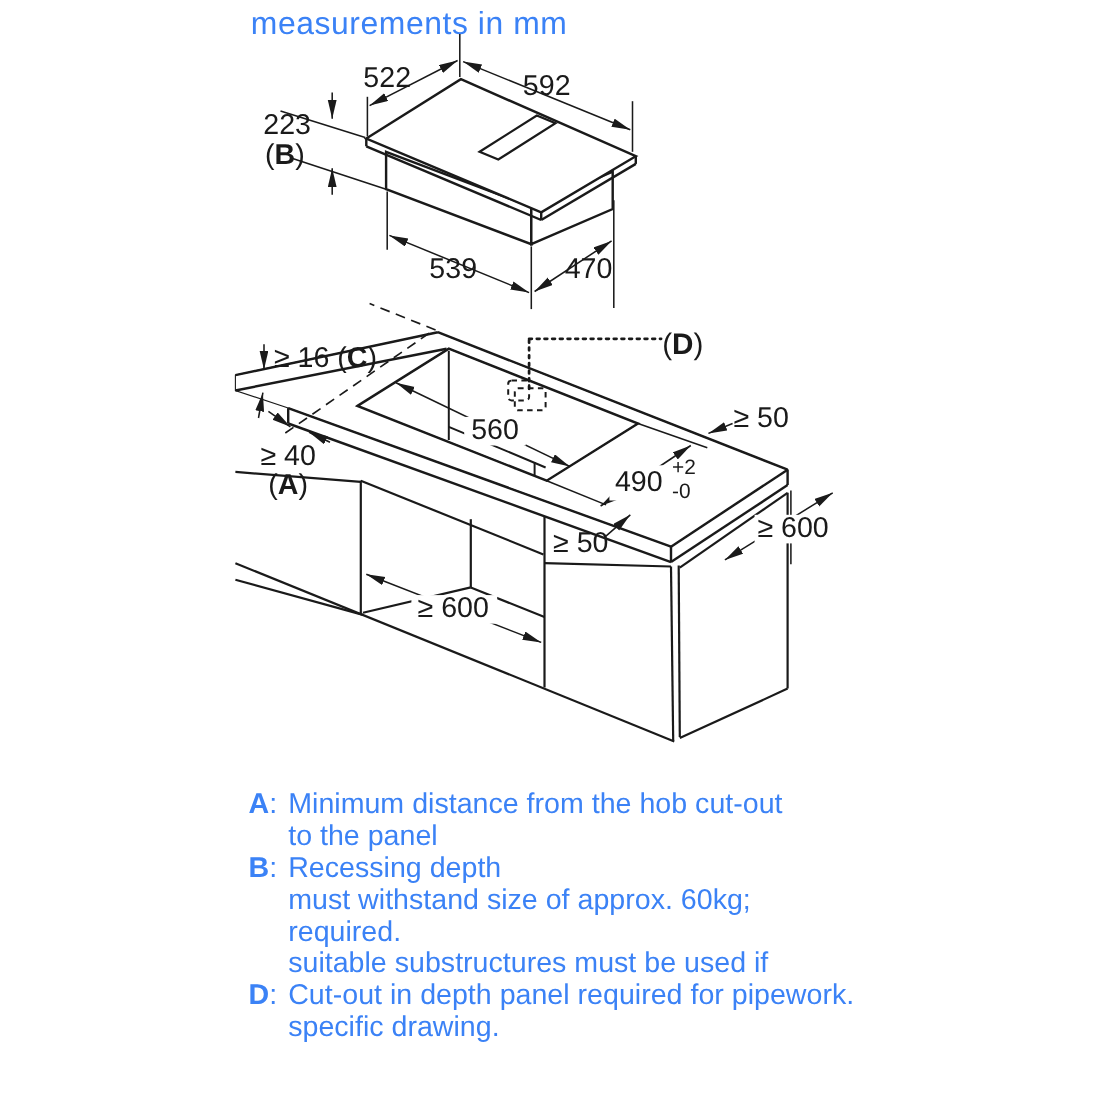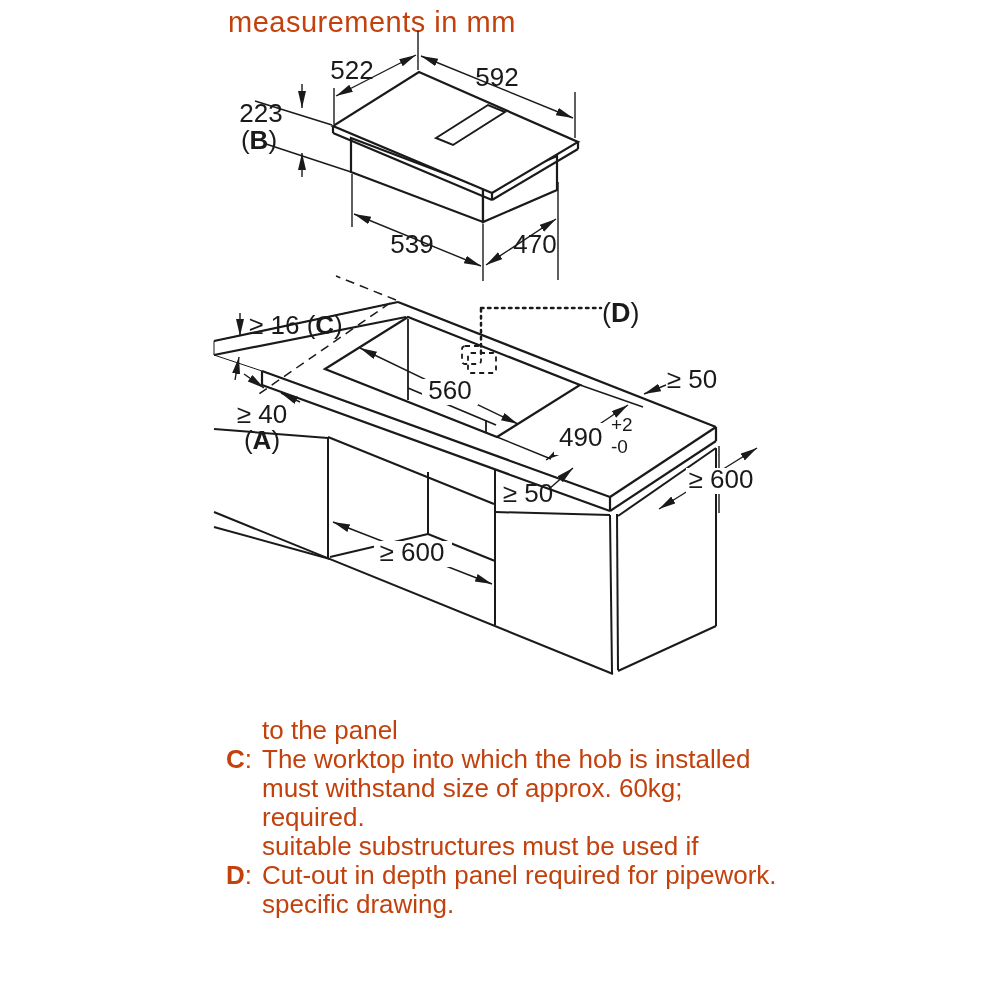--- a/index.html
+++ b/index.html
@@ -1,17 +1,17 @@
 <!DOCTYPE html>
 <html><head>
 <meta charset="utf-8">
 <style>
   html,body{margin:0;padding:0;background:#ffffff;}
   #page{position:relative;width:832px;height:1000px;background:#ffffff;overflow:hidden;
-        font-family:"Liberation Sans", sans-serif;color:#c2410c;}
+        font-family:"Liberation Sans", sans-serif;color:#3b82f6;}
   #title{position:absolute;left:228px;top:6px;font-size:29px;letter-spacing:0.5px;}
   svg{position:absolute;left:0;top:0;}
   svg text{font-family:"Liberation Sans", sans-serif;font-size:26px;fill:#1a1a1a;}
   svg text.small{font-size:19px;}
   svg text.big{font-size:27px;}
   .bold{font-weight:bold;}
   #legend{position:absolute;left:226px;top:716px;font-size:26px;line-height:29px;}
   .legend-line{white-space:nowrap;}
   .legend-key{display:inline-block;width:36px;}
   .legend-line.indent{padding-left:36px;}
@@ -167,24 +167,27 @@
         <text x="528" y="502" text-anchor="middle">≥ 50</text>
         <text x="721" y="488" text-anchor="middle">≥ 600</text>
         <text x="412" y="561" text-anchor="middle">≥ 600</text>
         <text class="big" x="602" y="322"><tspan>(</tspan><tspan class="bold">D</tspan><tspan>)</tspan></text>
       </g>
     </g>
   </svg>
 
   <div id="legend">
     <div class="legend-item">
+      <div class="legend-line"><span class="legend-key"><b>A</b><span>:</span></span><span>Minimum distance from the hob cut-out</span></div>
       <div class="legend-line indent"><span>to the panel</span></div>
     </div>
     <div class="legend-item">
-      <div class="legend-line"><span class="legend-key"><b>C</b><span>:</span></span><span>The worktop into which the hob is installed</span></div>
+      <div class="legend-line"><span class="legend-key"><b>B</b><span>:</span></span><span>Recessing depth</span></div>
+    </div>
+    <div class="legend-item">
       <div class="legend-line indent"><span>must withstand size of approx. 60kg;</span></div>
       <div class="legend-line indent"><span>required.</span></div>
       <div class="legend-line indent"><span>suitable substructures must be used if</span></div>
     </div>
     <div class="legend-item">
       <div class="legend-line"><span class="legend-key"><b>D</b><span>:</span></span><span>Cut-out in depth panel required for pipework.</span></div>
       <div class="legend-line indent"><span>specific drawing.</span></div>
     </div>
   </div>
 

